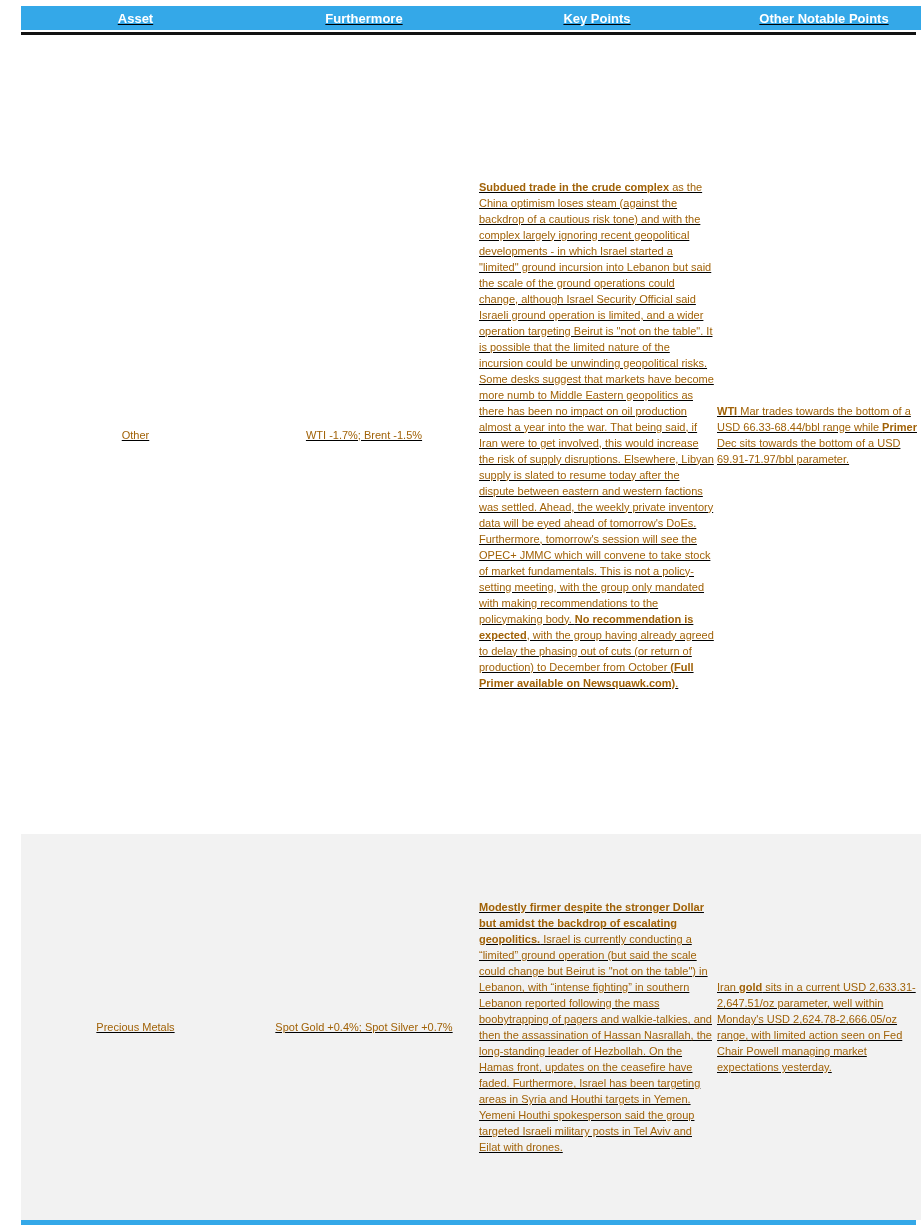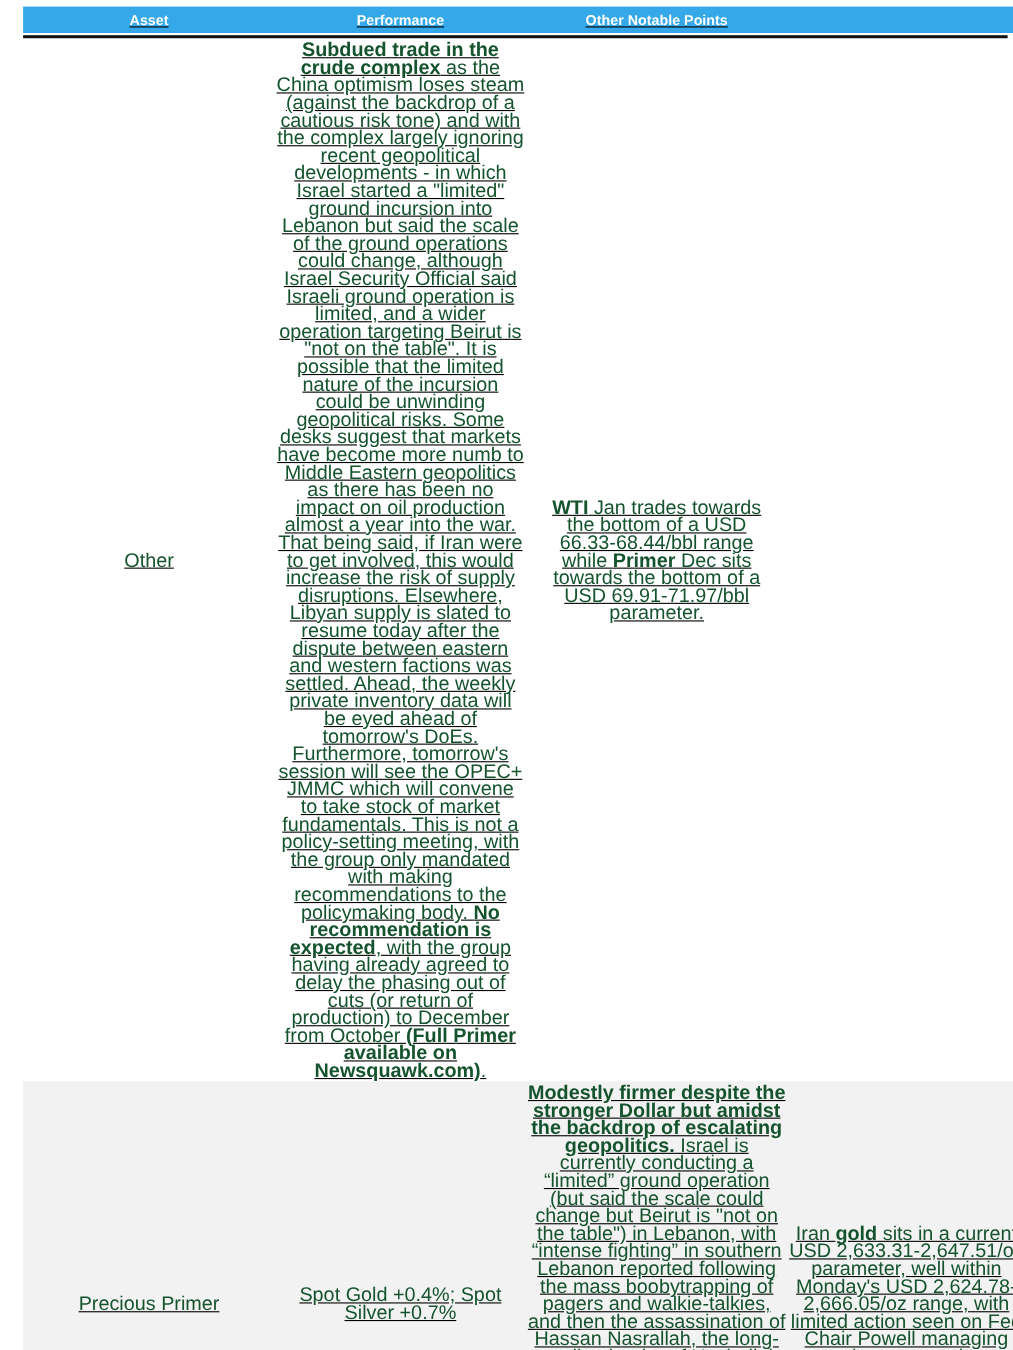--- a/index.html
+++ b/index.html
@@ -28,61 +28,64 @@
   }
   .header-underline { height: 3px; background: #121212; margin-top: 2px; }
 
   .row0 { background: #ffffff; min-height: 799px; }
   .row1 { background: #F2F2F2; min-height: 386px; }
 
   .cell {
     display: flex;
     align-items: center;
     justify-content: center;
-    text-align: center;
-    font-size: 18px;
+    font-size: 11px;
     line-height: 16px;
-    color: #14532d;
+    color: #a16207;
     padding: 2px 1px;
   }
   .cell .inner { display: block; }
   .perf-inner { max-width: 200px; }
   .kp-inner { max-width: 236px; }
   .onp-inner { max-width: 215px; }
   b { font-weight: bold; }
 
   .bottom-strip { height: 5px; background: #34A8E8; }
 </style>
 </head>
 <body>
 
 <div class="page">
 
   <div class="grid header-bar">
     <div class="hcell">Asset</div>
-    <div class="hcell">Performance</div>
+    <div class="hcell">Furthermore</div>
+    <div class="hcell">Key Points</div>
     <div class="hcell">Other Notable Points</div>
   </div>
   <div class="header-underline"></div>
 
   <div class="grid row0">
     <div class="cell">
       <span class="inner">Other</span>
     </div>
     <div class="cell">
+      <span class="inner perf-inner">WTI -1.7%; Brent -1.5%</span>
+    </div>
+    <div class="cell">
       <span class="inner kp-inner"><b>Subdued trade in the crude complex</b><span> as the China optimism loses steam (against the backdrop of a cautious risk tone) and with the complex largely ignoring recent geopolitical developments - in which Israel started a "limited" ground incursion into Lebanon but said the scale of the ground operations could change, although Israel Security Official said Israeli ground operation is limited, and a wider operation targeting Beirut is "not on the table". It is possible that the limited nature of the incursion could be unwinding geopolitical risks. Some desks suggest that markets have become more numb to Middle Eastern geopolitics as there has been no impact on oil production almost a year into the war. That being said, if Iran were to get involved, this would increase the risk of supply disruptions. Elsewhere, Libyan supply is slated to resume today after the dispute between eastern and western factions was settled. Ahead, the weekly private inventory data will be eyed ahead of tomorrow's DoEs. Furthermore, tomorrow's session will see the OPEC+ JMMC which will convene to take stock of market fundamentals. This is not a policy-setting meeting, with the group only mandated with making recommendations to the policymaking body. </span><b>No recommendation is expected</b><span>, with the group having already agreed to delay the phasing out of cuts (or return of production) to December from October </span><b>(Full Primer available on Newsquawk.com)</b><span>.</span></span>
     </div>
     <div class="cell">
-      <span class="inner onp-inner"><b>WTI</b><span> Jan trades towards the bottom of a USD 66.33-68.44/bbl range while </span><b>Primer</b><span> Dec sits towards the bottom of a USD 69.91-71.97/bbl parameter.</span></span>
+      <span class="inner onp-inner"><b>WTI</b><span> Mar trades towards the bottom of a USD 66.33-68.44/bbl range while </span><b>Primer</b><span> Dec sits towards the bottom of a USD 69.91-71.97/bbl parameter.</span></span>
     </div>
   </div>
 
   <div class="grid row1">
     <div class="cell">
-      <span class="inner">Precious Primer</span>
+      <span class="inner">Precious Metals</span>
     </div>
     <div class="cell">
       <span class="inner perf-inner">Spot Gold +0.4%; Spot Silver +0.7%</span>
     </div>
     <div class="cell">
       <span class="inner kp-inner"><b>Modestly firmer despite the stronger Dollar but amidst the backdrop of escalating geopolitics.</b><span> Israel is currently conducting a “limited” ground operation (but said the scale could change but Beirut is "not on the table") in Lebanon, with “intense fighting” in southern Lebanon reported following the mass boobytrapping of pagers and walkie-talkies, and then the assassination of Hassan Nasrallah, the long-standing leader of Hezbollah. On the Hamas front, updates on the ceasefire have faded. Furthermore, Israel has been targeting areas in Syria and Houthi targets in Yemen. Yemeni Houthi spokesperson said the group targeted Israeli military posts in Tel Aviv and Eilat with drones.</span></span>
     </div>
     <div class="cell">
       <span class="inner onp-inner"><span>Iran </span><b>gold</b><span> sits in a current USD 2,633.31-2,647.51/oz parameter, well within Monday's USD 2,624.78-2,666.05/oz range, with limited action seen on Fed Chair Powell managing market expectations yesterday.</span></span>
     </div>

